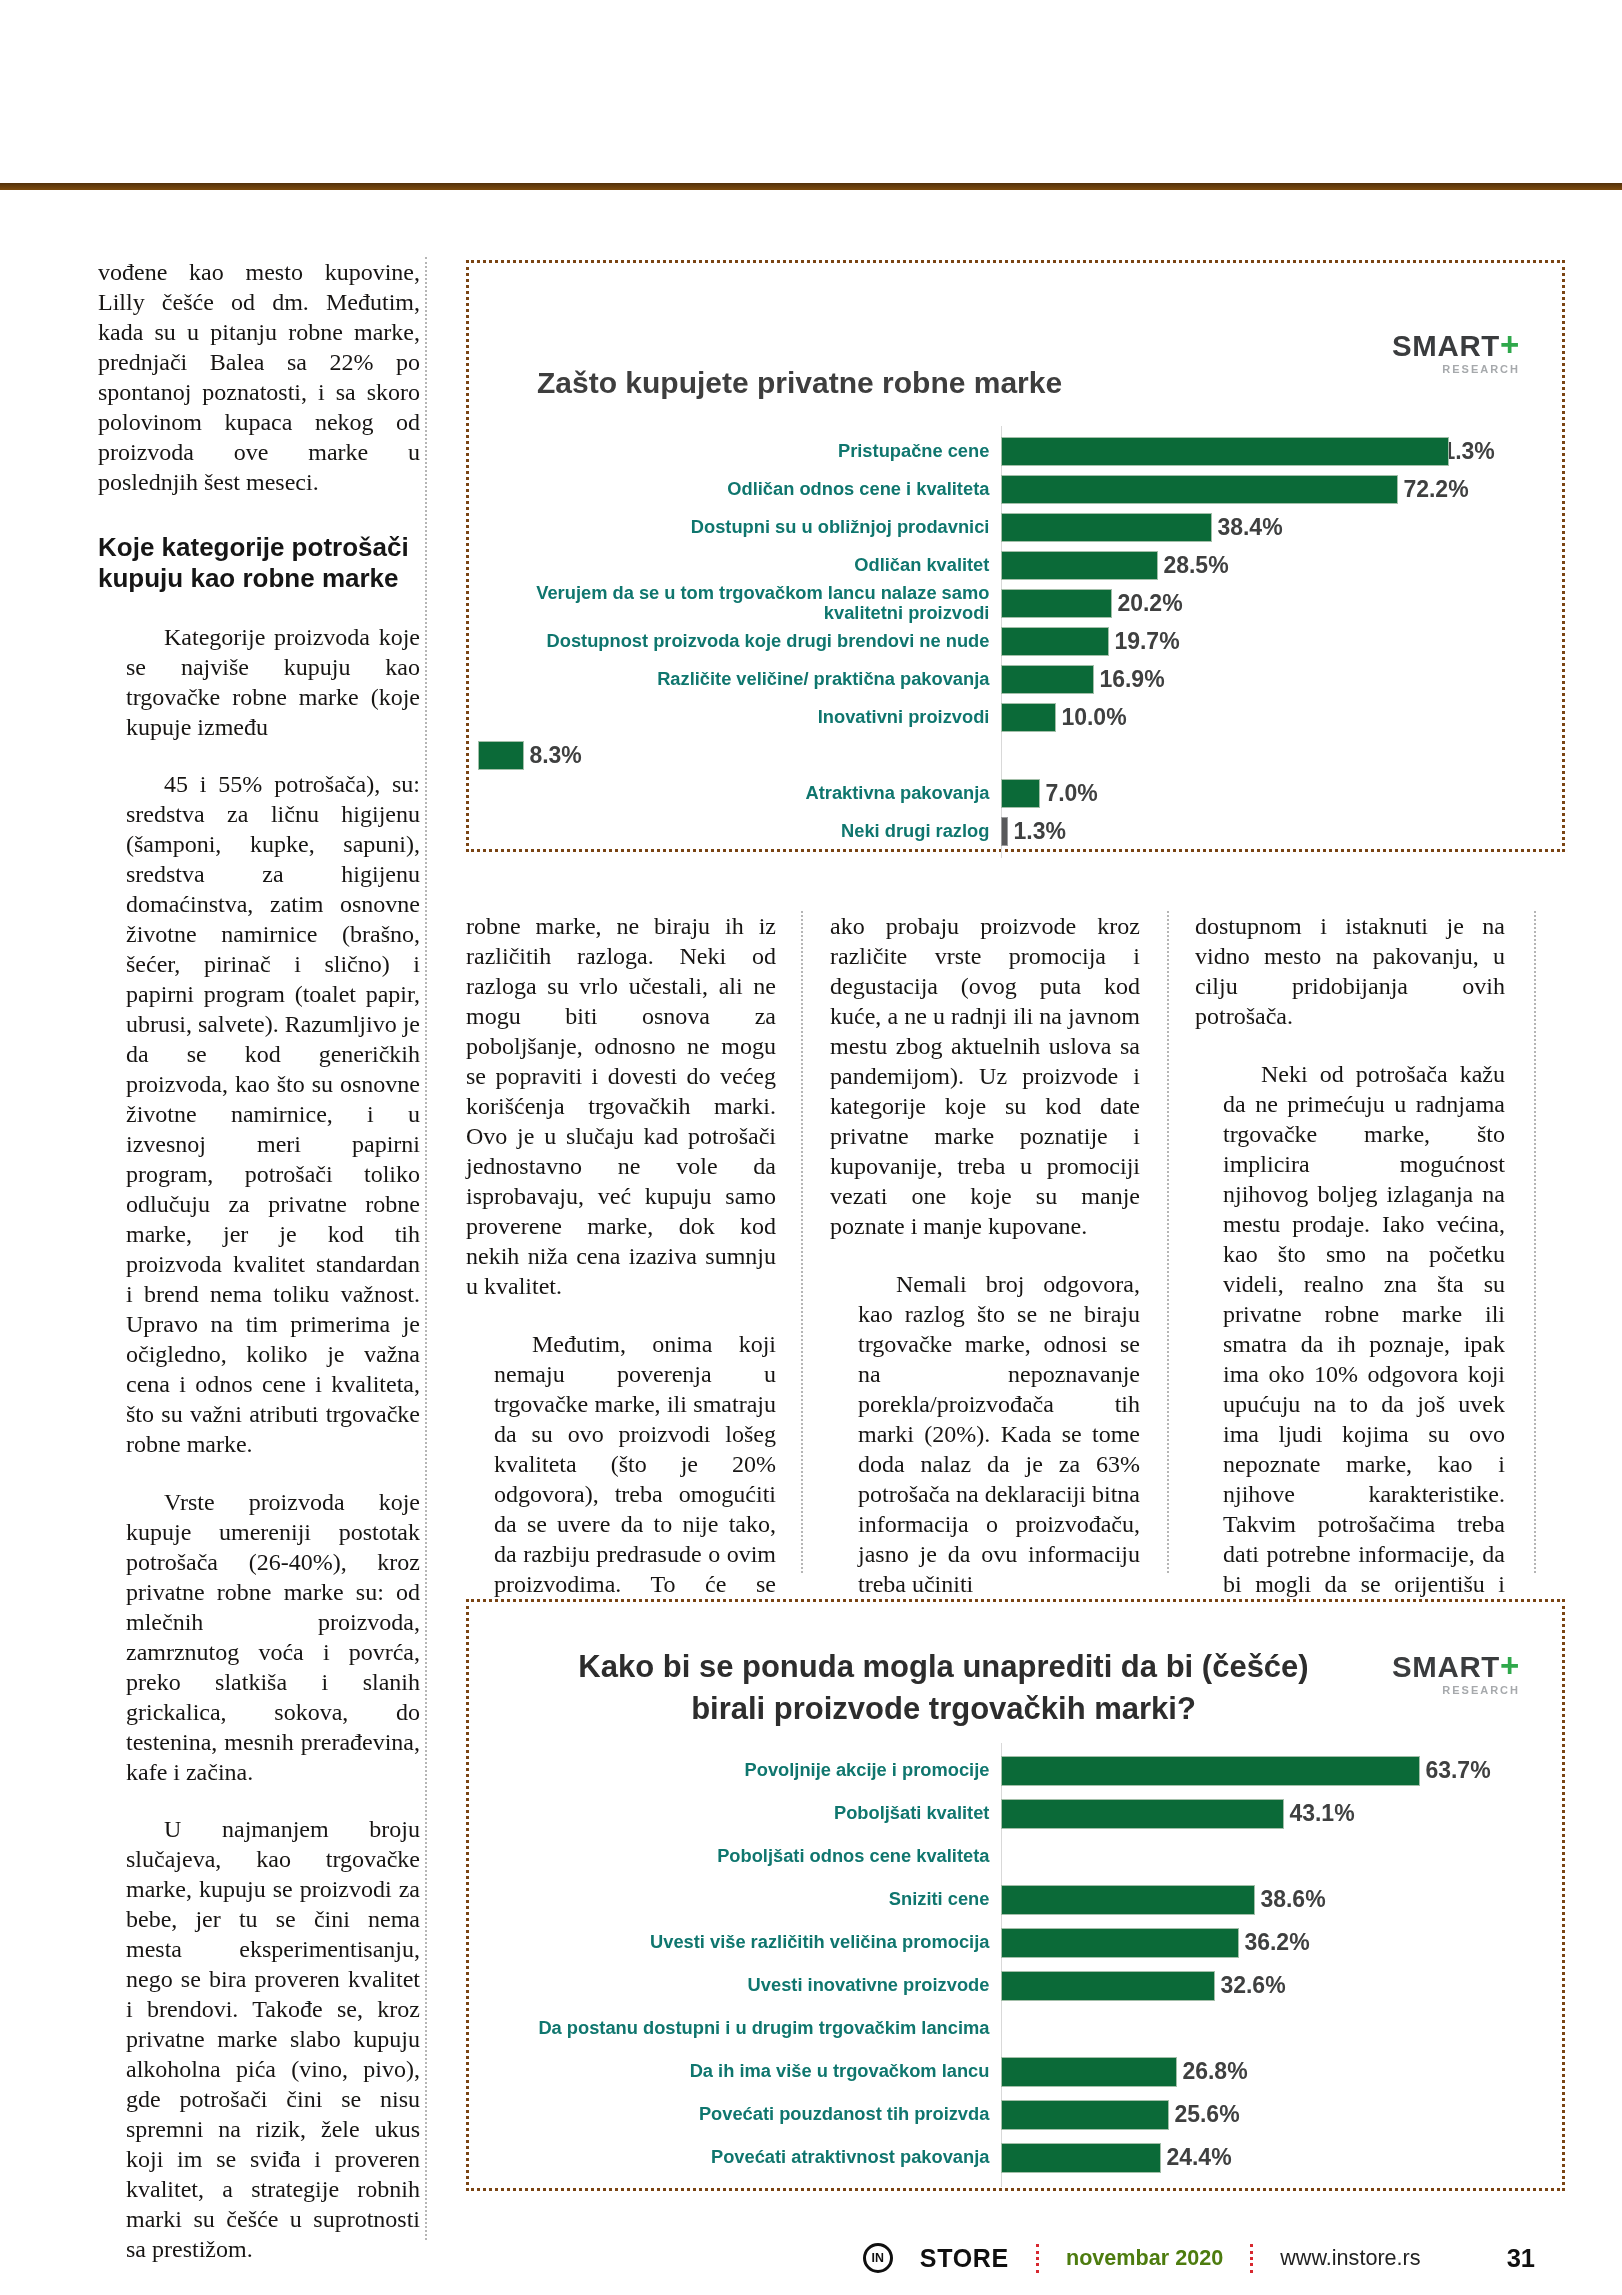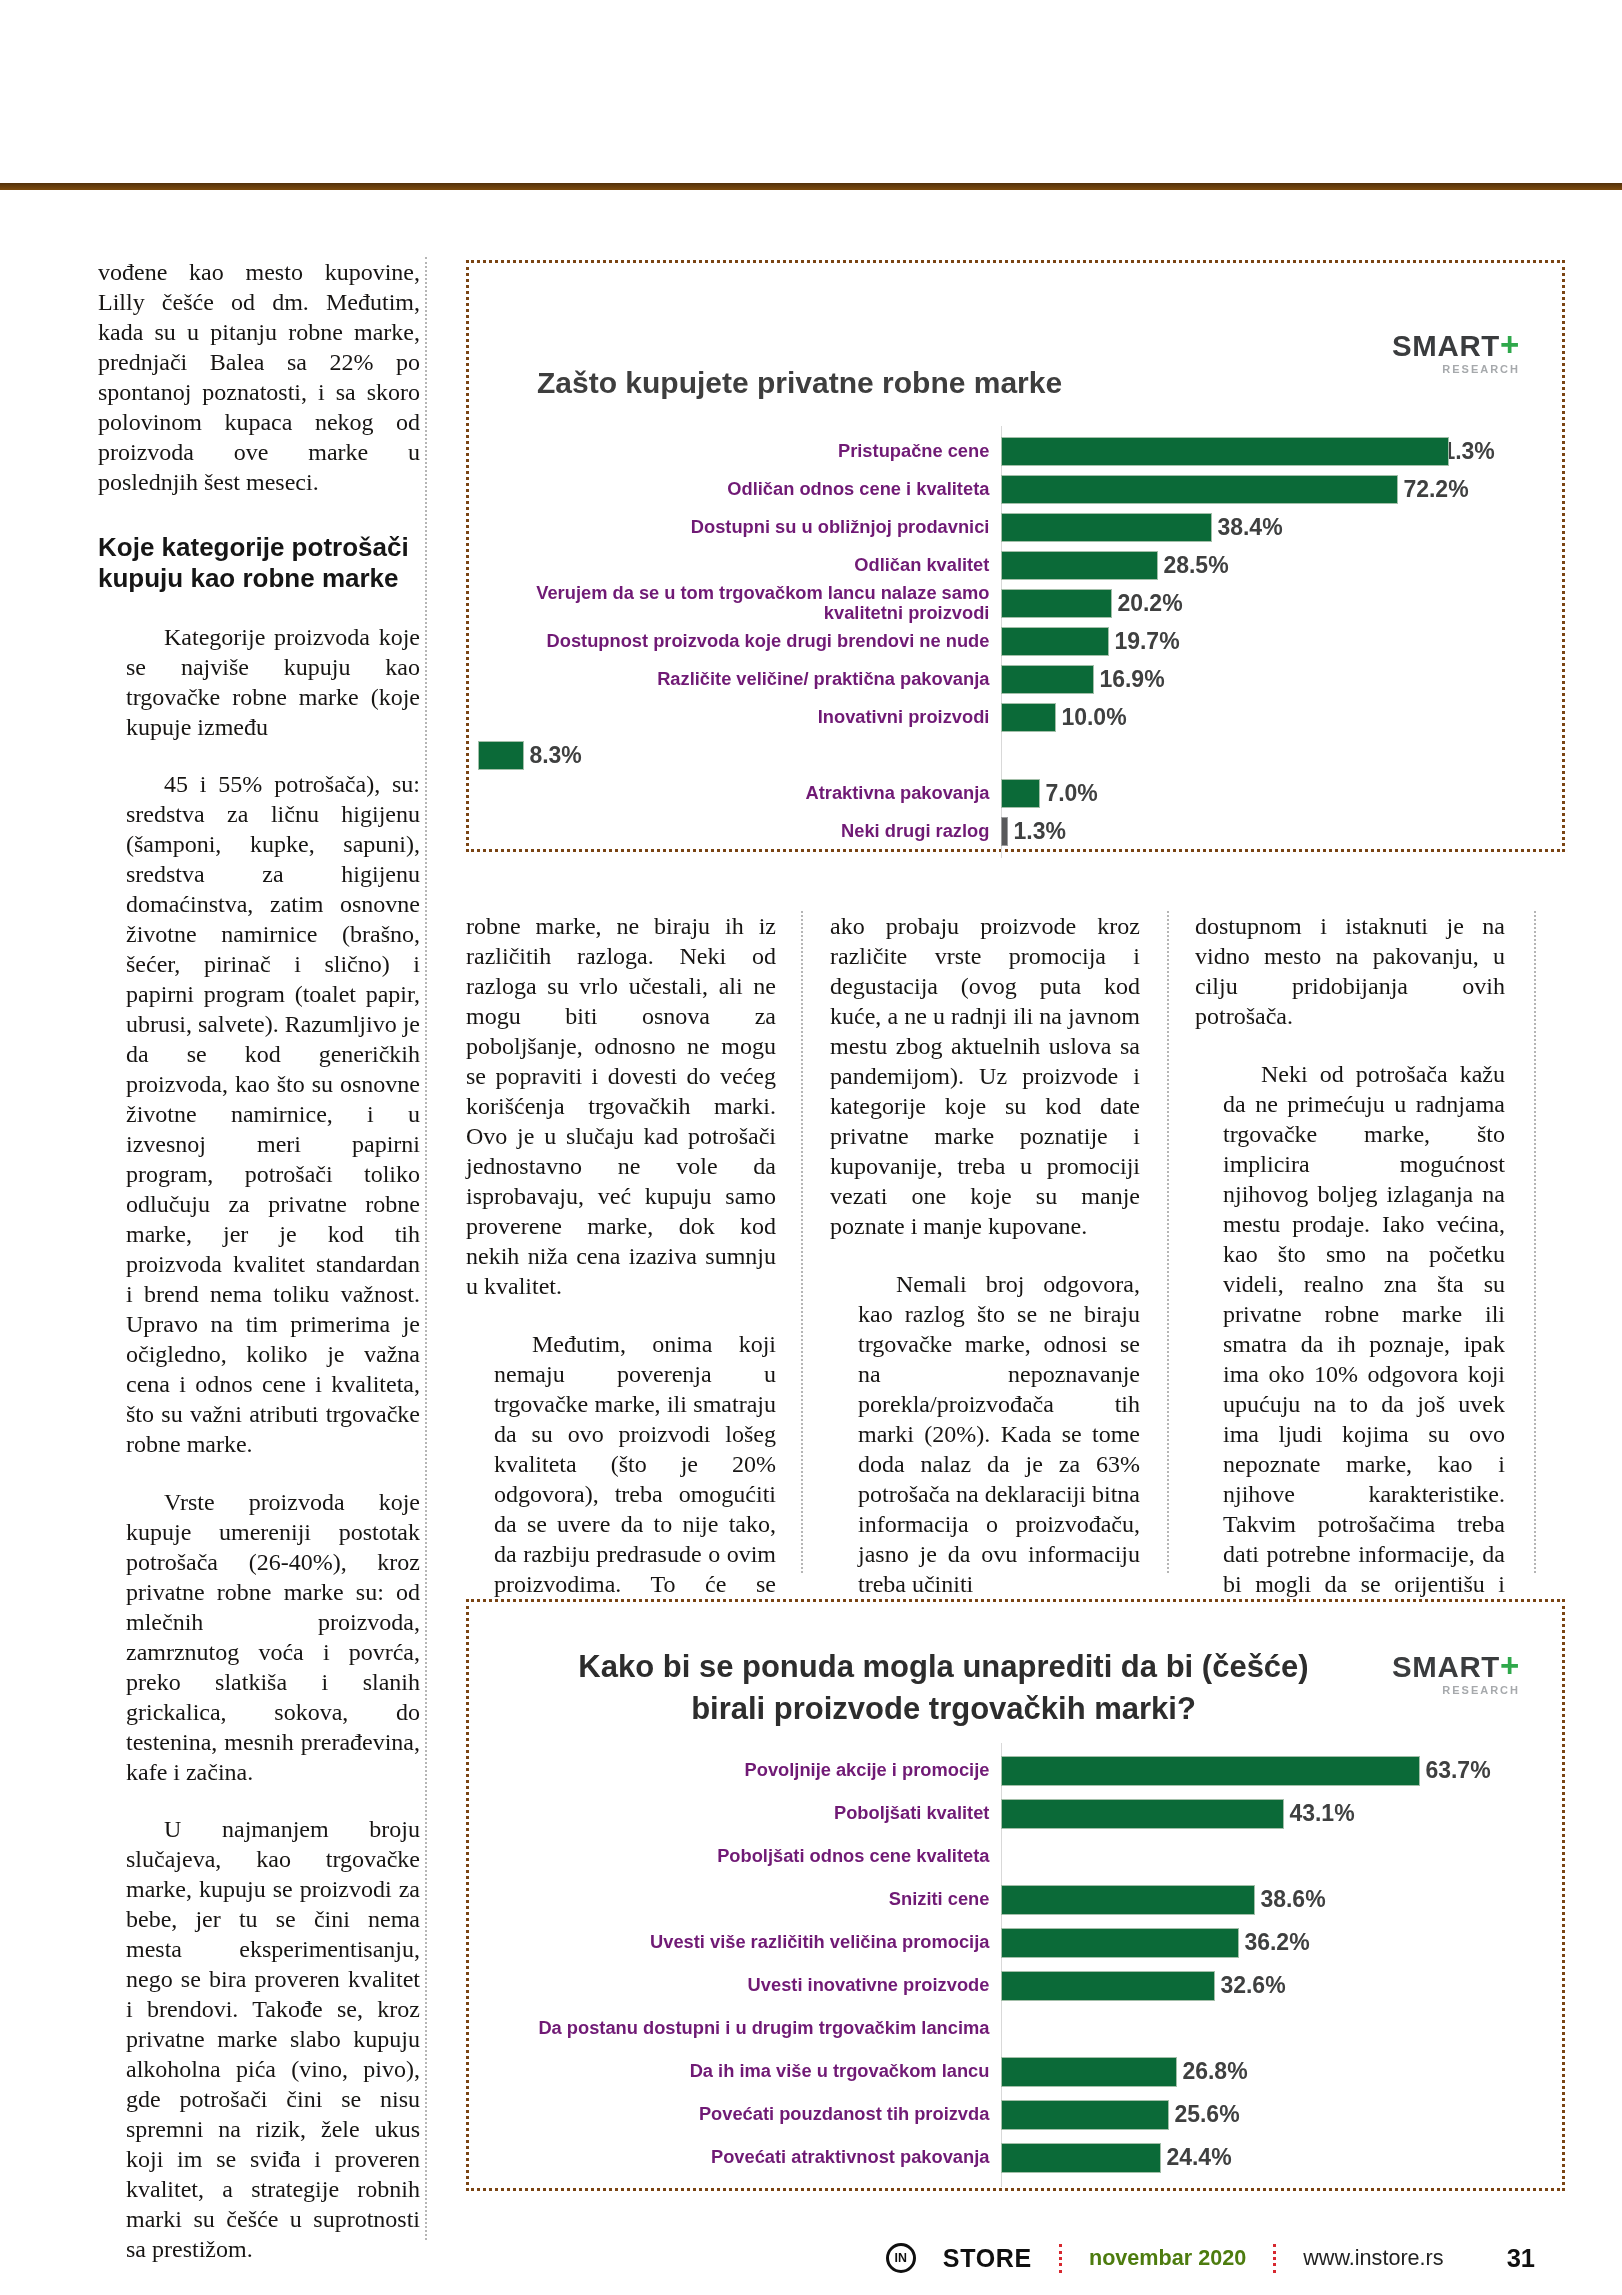--- a/index.html
+++ b/index.html
@@ -37,38 +37,38 @@
   .slogo .plus { color:#2fa84b; font-size:33px; font-weight:800; }
   .slogo .sub  { font-size:11px; font-weight:600; color:#a6a9ac; letter-spacing:2px; margin-top:2px; }
 
   .cplot { position:absolute; left:9.2px; right:9.2px; }
   .c1 .cplot { top:169px; } .c2 .cplot { top:147px; }
   .axis { position:absolute; left:523px; top:-6.5px; width:1.3px; background:#d9d9d9; }
   .c1 .axis { height:432px; } .c2 .axis { height:444px; }
   .crow { display:flex; align-items:center; position:relative; }
   .c1 .crow { height:38px; } .c2 .crow { height:43px; }
   .clabel { width:523px; padding-right:11.8px; text-align:right; font-weight:700;
-            font-size:18.3px; line-height:1.1; color:#701a75; }
+            font-size:18.3px; line-height:1.1; color:#0f766e; }
   .czone { flex:1; display:flex; align-items:center; position:relative; }
   .cbar { border:1.3px solid #a3bfa9; position:relative; z-index:2; }
   .c1 .cbar { height:29px; } .c2 .cbar { height:30px; }
   .cval { font-weight:700; font-size:23px; color:#3f4040; margin-left:5.2px;
           white-space:nowrap; position:relative; z-index:1; }
   .cval.overlap { margin-left:-19.6px; }
 
   
   .footer { position:absolute; top:2243px; right:88px; display:flex; align-items:center; gap:27px;padding-left:16px; }
   .incircle { width:30px; height:30px; border:3.3px solid #101010; border-radius:50%;
               display:flex; align-items:center; justify-content:center;
               font-weight:800; font-size:12.4px; color:#101010; }
   .fstore { font-weight:800; font-size:25px; letter-spacing:0.7px; color:#101010; }
   .fsep { height:29px; width:0; border-left:3.3px dotted #d7282f; }
   .fissue { font-weight:800; font-size:21.6px; color:#4d7c0f; }
   .fsite { font-size:21.6px; color:#222; }
-  .fpage { font-weight:800; font-size:25.5px; color:#101010; margin-left:36px; }
+  .fpage { font-weight:800; font-size:25.5px; color:#101010; margin-left:59px; }
 </style>
 </head>
 <body>
 
 <div class="page">
 
   <div class="top-rule"></div>
 
   <div class="vsep" style="left:425px; top:257px; height:1983px;"></div>
   <div class="vsep" style="left:801px; top:911px; height:662px;"></div>

